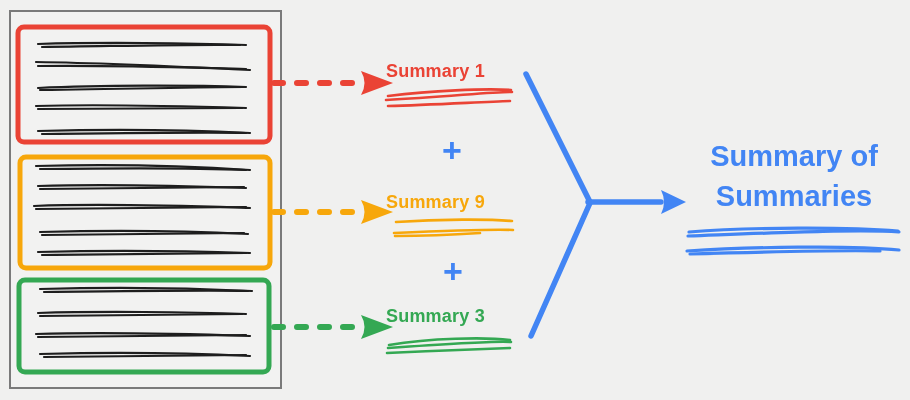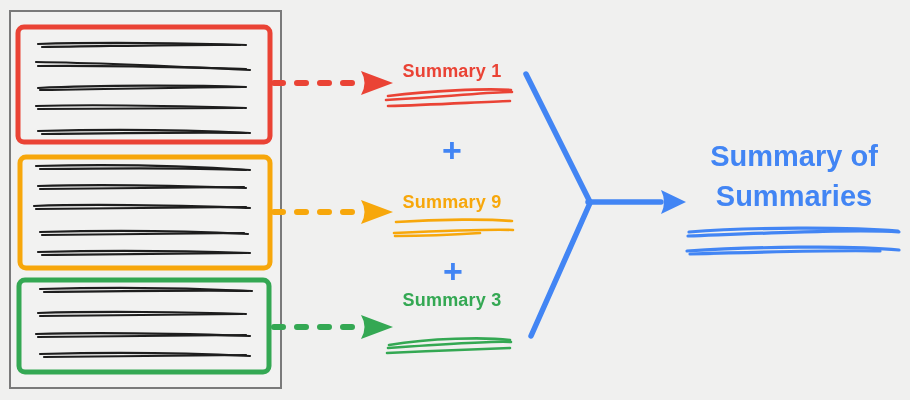--- a/index.html
+++ b/index.html
@@ -8,21 +8,21 @@
     background: var(--page-bg, #F0F0EF);
     font-family: "Liberation Sans", "DejaVu Sans", sans-serif;
     overflow: hidden;
   }
   .stage { position: relative; width: 910px; height: 400px; }
   .stage svg { position: absolute; left: 0; top: 0; }
 
   .summary-label {
     position: absolute;
     width: 132px;
-    text-align: center;
+    text-align: left;
     font-size: 18px;
     font-weight: 700;
     letter-spacing: 0.2px;
     white-space: nowrap;
   }
   .c-red    { color: var(--red); }
   .c-orange { color: var(--orange); }
   .c-green  { color: var(--green); }
 
   .plus-sign {
@@ -156,16 +156,16 @@
   </svg>
 
   <div class="summary-label c-red" style="left:386px; top:61px;">Summary 1</div>
 
   <div class="plus-sign" style="left:452px; top:150px;">+</div>
 
   <div class="summary-label c-orange" style="left:386px; top:192px;">Summary 9</div>
 
   <div class="plus-sign" style="left:453px; top:271px;">+</div>
 
-  <div class="summary-label c-green" style="left:386px; top:290px;">Summary 3</div>
+  <div class="summary-label c-green" style="left:386px; top:306px;">Summary 3</div>
 
   <div class="result-label">Summary of Summaries</div>
 </div>
 
 </body></html>

